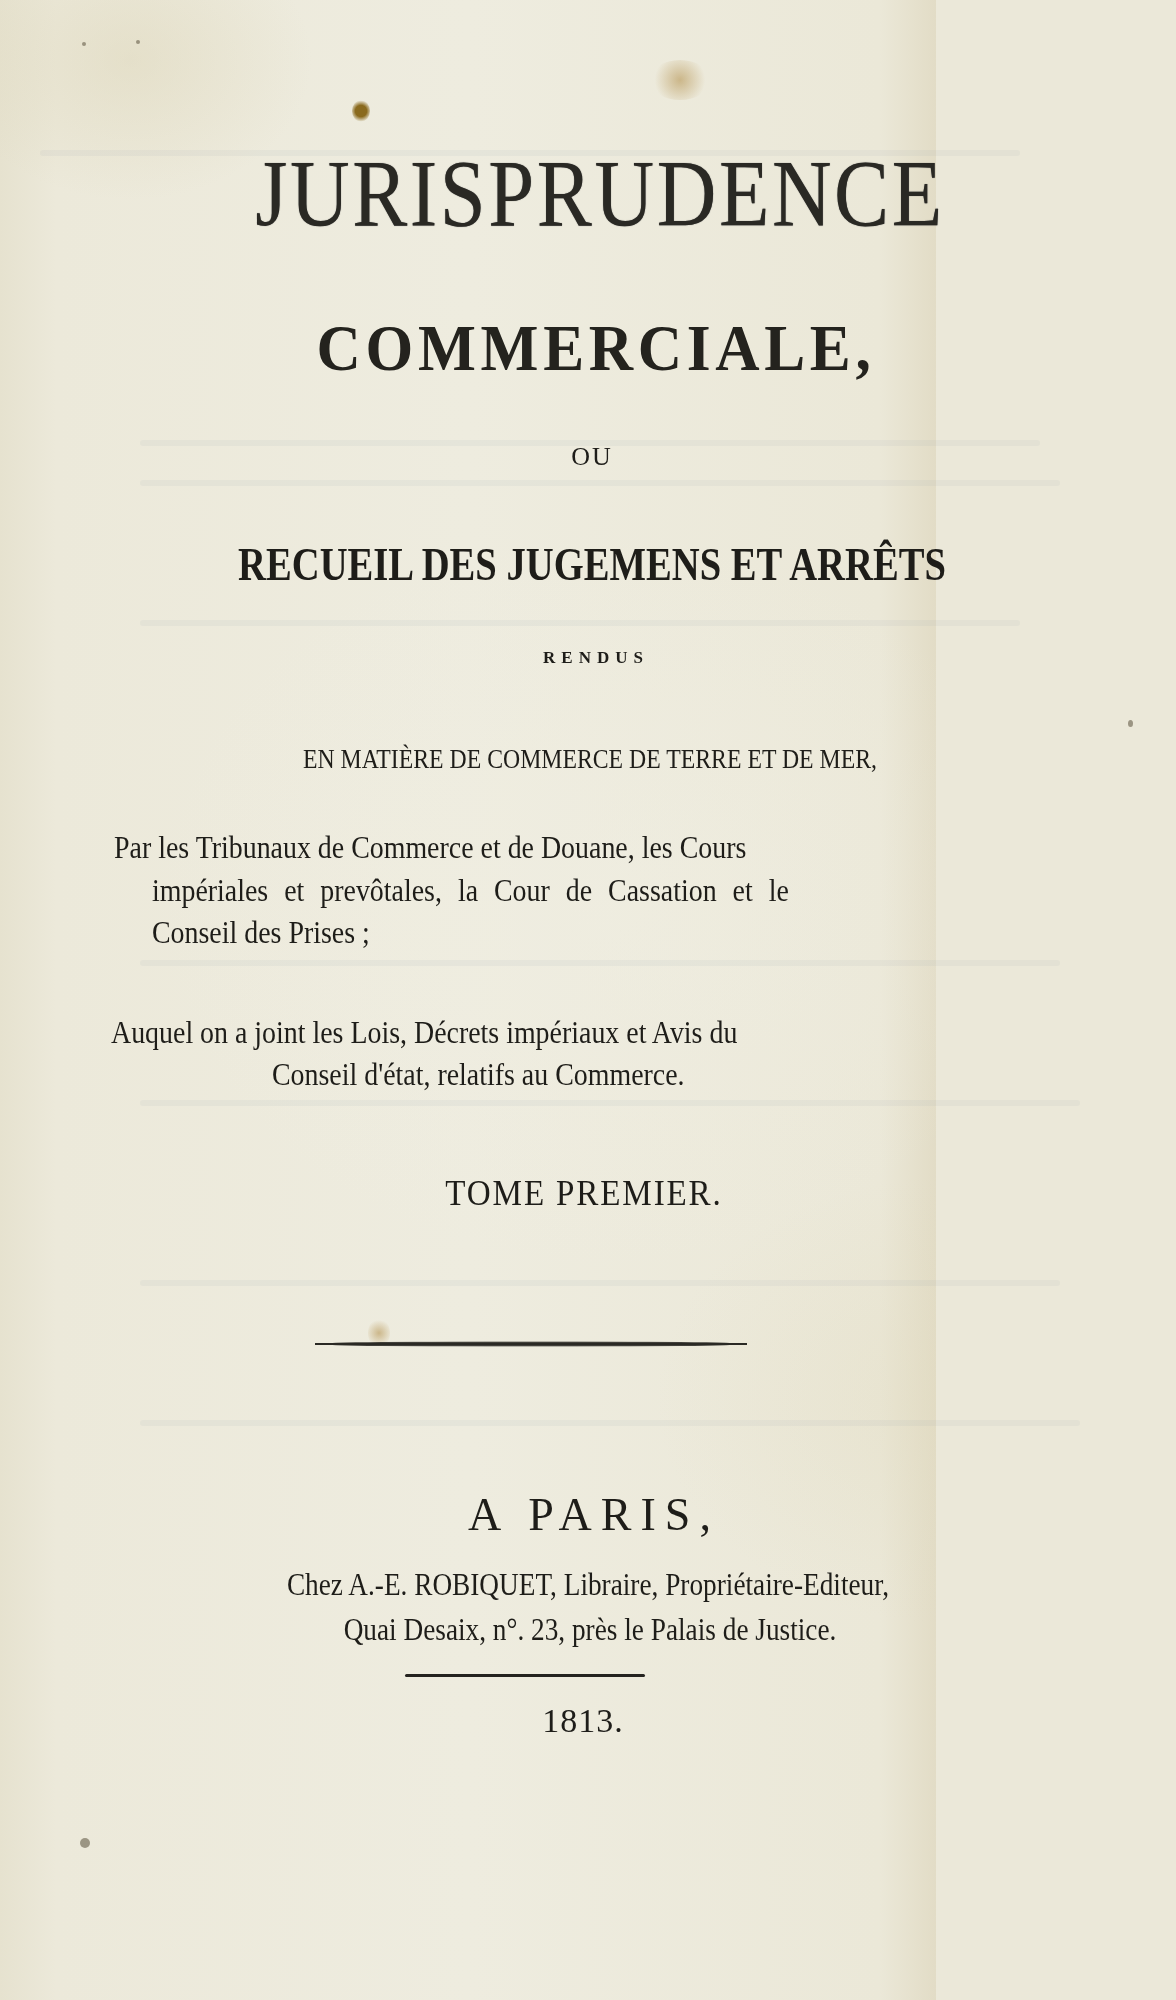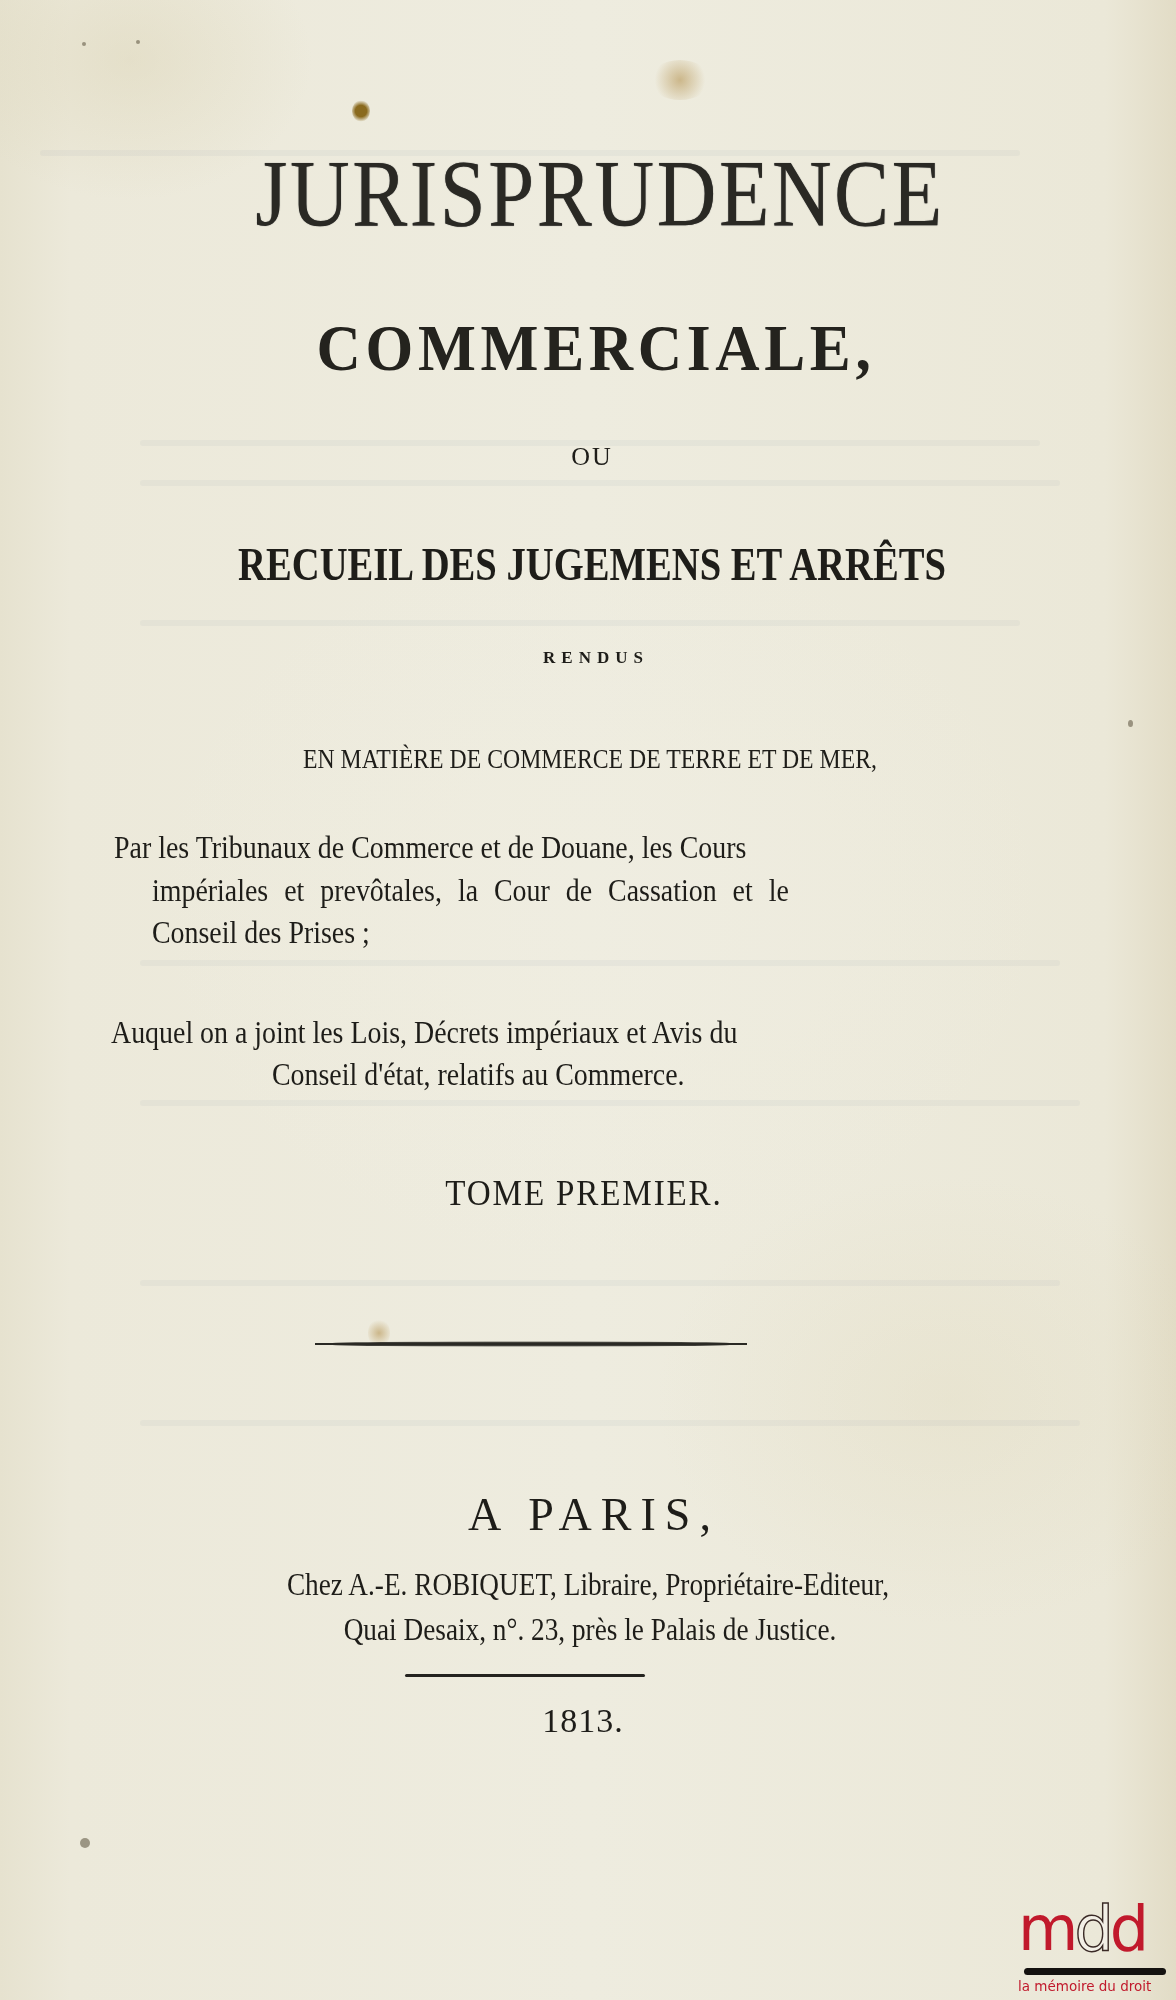--- a/index.html
+++ b/index.html
@@ -11,21 +11,21 @@
       height: 2000px;
       overflow: hidden;
       position: relative;
       background: #ebe8d9;
       font-family: "DejaVu Serif", "Liberation Serif", serif;
       color: #1e1d19;
     }
     .page {
       position: absolute;
       left: 0; top: 0;
-      width: 1176px;
+      width: 936px;
       height: 2000px;
       background:
         radial-gradient(ellipse 260px 200px at 130px 60px, rgba(214,205,170,0.35), rgba(0,0,0,0) 70%),
         radial-gradient(ellipse 420px 320px at 950px 1400px, rgba(225,218,190,0.35), rgba(0,0,0,0) 70%),
         radial-gradient(ellipse 600px 500px at 600px 900px, rgba(240,238,226,0.55), rgba(0,0,0,0) 75%),
         linear-gradient(90deg, #e6e2cf 0%, #ece9da 6%, #eeecdf 50%, #ebe8d8 94%, #e2dcc6 100%);
     }
     
     .ghost {
       position: absolute;
@@ -263,18 +263,13 @@
   <div class="rule1"></div>
 
   <div class="line t-paris">A PARIS,</div>
   <div class="line t-chez">Chez A.-E. ROBIQUET, Libraire, Propriétaire-Editeur,</div>
   <div class="line t-quai">Quai Desaix, n°. 23, près le Palais de Justice.</div>
 
   <div class="rule2"></div>
 
   <div class="line t-year">1813.</div>
 
-  <div class="logo">
-    <div class="logo-mark"><span class="logo-m">m</span><span class="logo-d1">d</span><span class="logo-d2">d</span></div>
-    <div class="logo-bar"></div>
-    <div class="logo-tag">la mémoire du droit</div>
-  </div>
 </div>
 
 </body></html>

